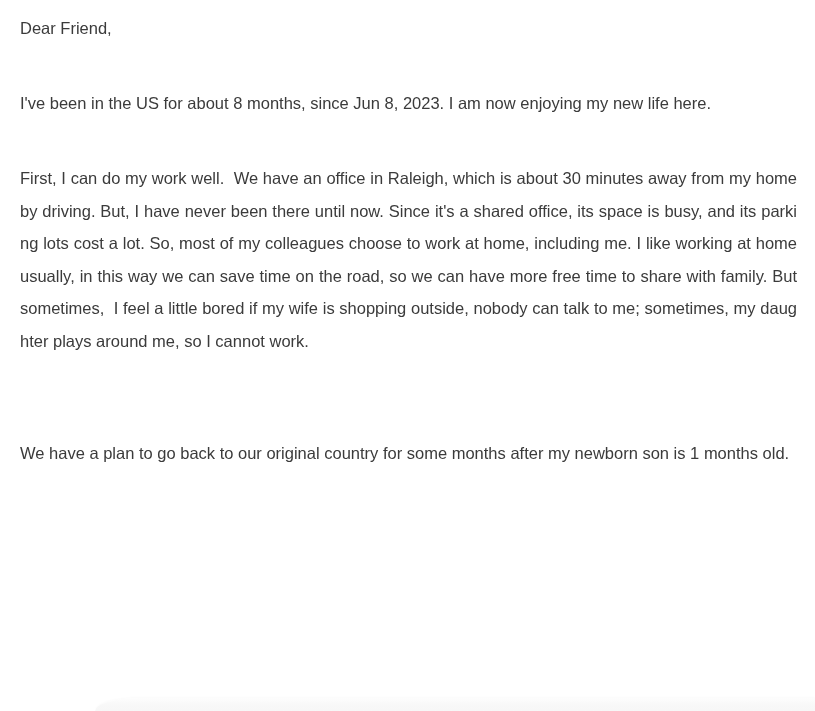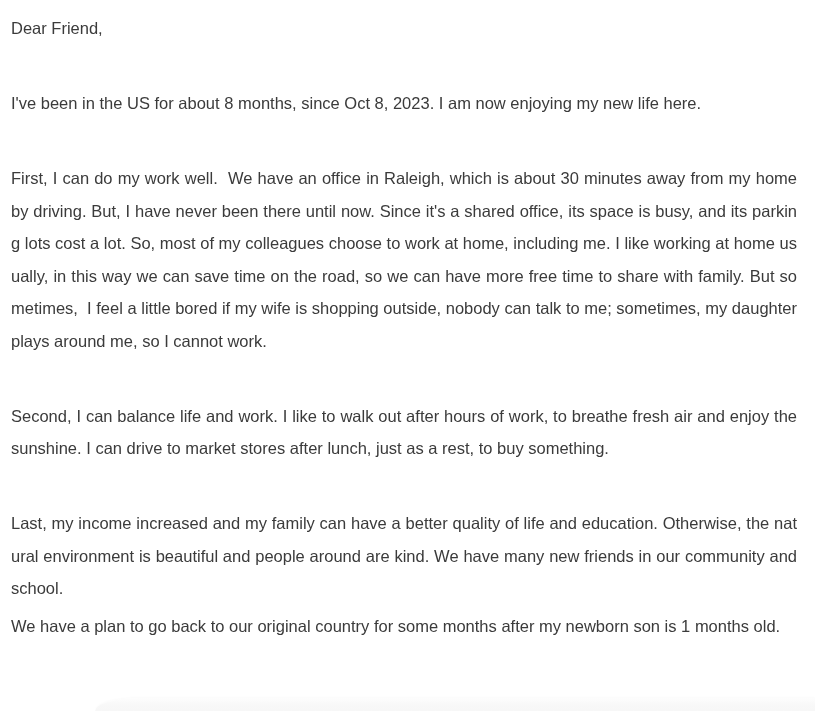--- a/index.html
+++ b/index.html
@@ -11,21 +11,21 @@
     background: #ffffff;
     font-family: "Liberation Sans", "DejaVu Sans", sans-serif;
     font-size: 16.5px;
     color: #3b3b3b;
     -webkit-font-smoothing: antialiased;
   }
   .doc {
     padding: 12px 18px 0 11px;
   }
   .doc p {
-    margin: 0 0 5px 0;
+    margin: 0 0 5px 9px;
     line-height: 32.5px;
     min-height: 32.5px;
     text-align: justify;
     word-break: break-all;
   }
   .bottom-panel-edge {
     position: absolute;
     left: 95px;
     right: 0;
     top: 698px;
@@ -34,23 +34,21 @@
     border-top-left-radius: 55px 16px;
     box-shadow: 0 -1px 2px rgba(0,0,0,0.02);
   }
 </style>
 </head>
 <body>
 
 <div class="doc">
   <p>Dear Friend,</p>
   <p></p>
-  <p>I've been in the US for about 8 months, since Oct 8, 2023. I am now enjoying my new life here.</p>
+  <p>I've been in the US for about 8 months, since Jun 8, 2023. I am now enjoying my new life here.</p>
   <p></p>
   <p>First, I can do my work well.&nbsp; We have an office in Raleigh, which is about 30 minutes away from my home by driving. But, I have never been there until now. Since it's a shared office, its space is busy, and its parking lots cost a lot. So, most of my colleagues choose to work at home, including me. I like working at home usually, in this way we can save time on the road, so we can have more free time to share with family. But sometimes,&nbsp; I feel a little bored if my wife is shopping outside, nobody can talk to me; sometimes, my daughter plays around me, so I cannot work.</p>
   <p></p>
-  <p>Second, I can balance life and work. I like to walk out after hours of work, to breathe fresh air and enjoy the sunshine. I can drive to market stores after lunch, just as a rest, to buy something.</p>
   <p></p>
-  <p>Last, my income increased and my family can have a better quality of life and education. Otherwise, the natural environment is beautiful and people around are kind. We have many new friends in our community and school.</p>
   <p>We have a plan to go back to our original country for some months after my newborn son is 1 months old.</p>
 </div>
 
 <div class="bottom-panel-edge"></div>
 
 </body></html>

